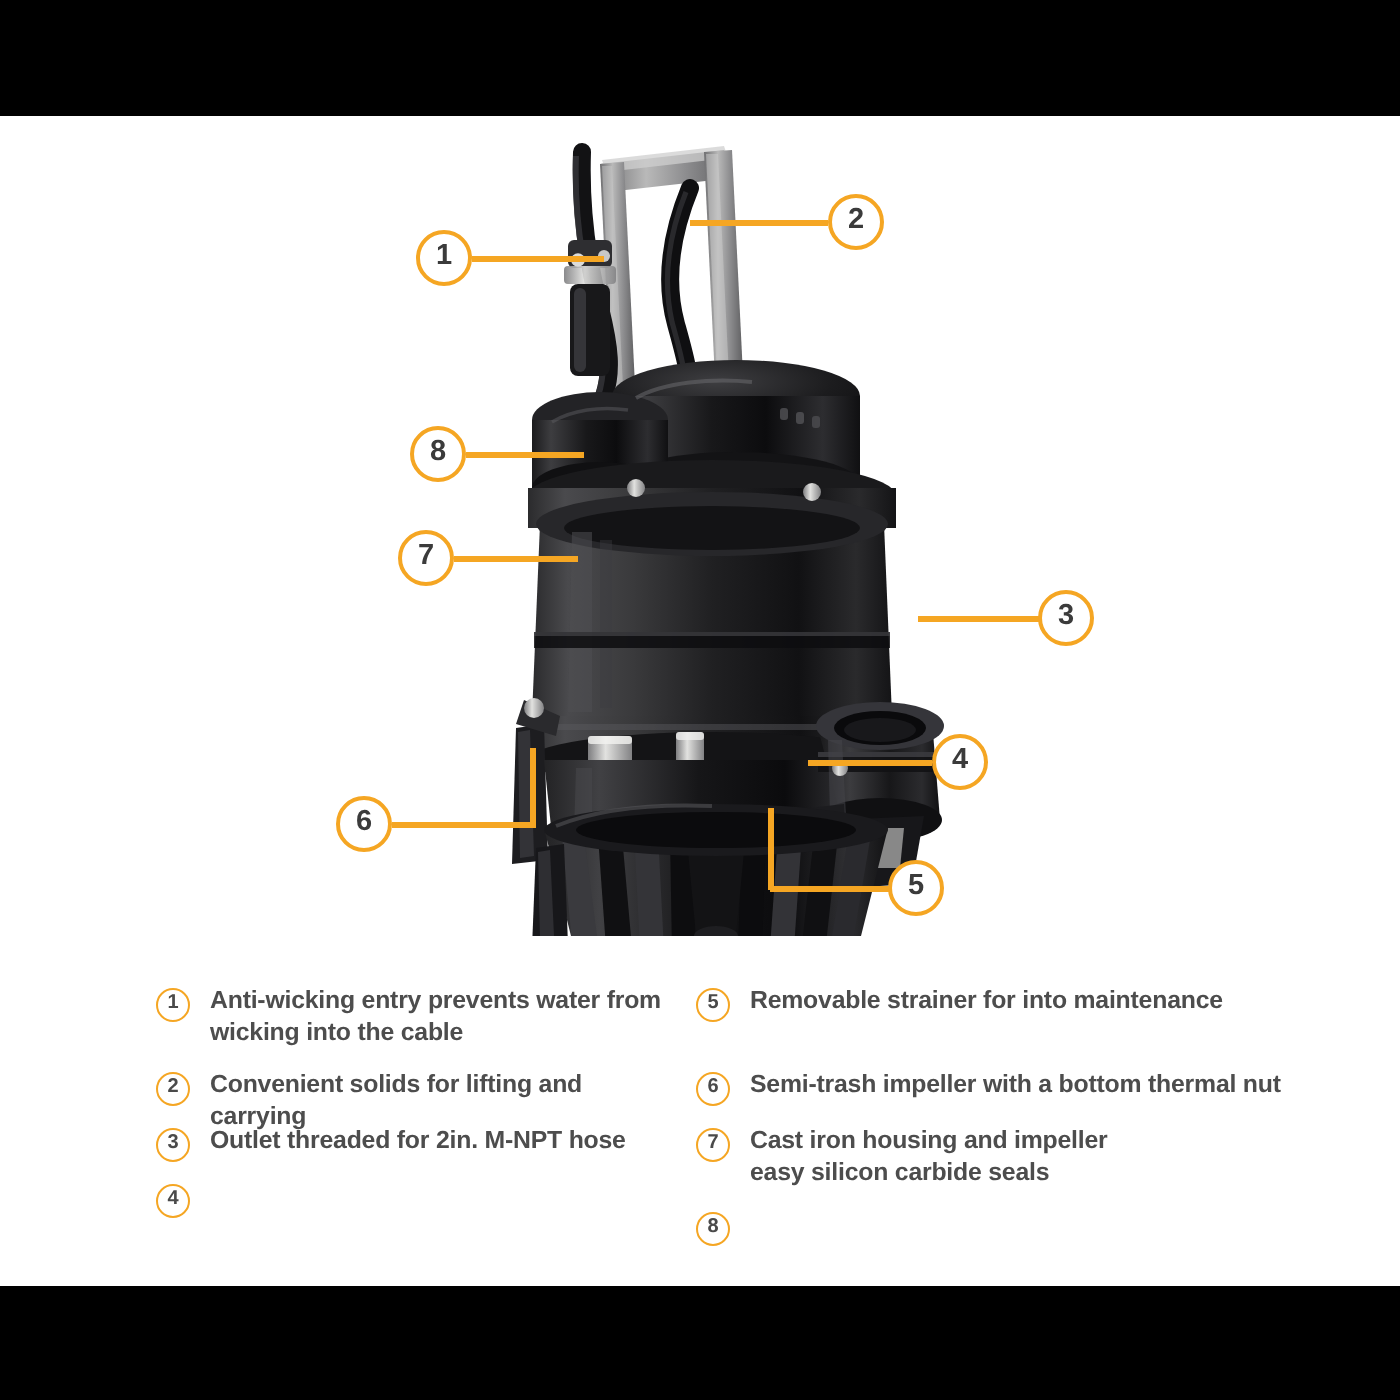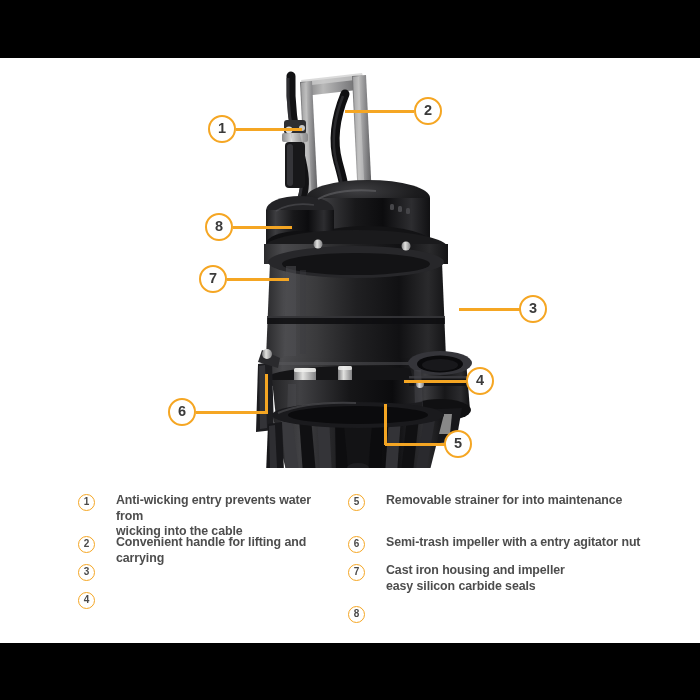--- a/index.html
+++ b/index.html
@@ -90,21 +90,21 @@
     background: #ffffff;
     box-sizing: border-box;
     color: #4a4a4a;
     font-size: 10px;
     font-weight: bold;
     line-height: 14px;
     text-align: center;
     margin-top: 1px;
   }
   .legend-text {
-    margin-left: 21px;
+    margin-left: 10px;
     color: #4d4d4d;
     font-size: 12.4px;
     font-weight: bold;
     line-height: 15.5px;
     letter-spacing: -0.1px;
     white-space: pre-line;
   }
 </style>
 </head>
 <body>
@@ -336,43 +336,44 @@
     <div class="legend-col left">
 
       <div class="legend-item" style="top:3px;">
         <div class="legend-num">1</div>
         <div class="legend-text">Anti-wicking entry prevents water from
 wicking into the cable</div>
       </div>
 
       <div class="legend-item" style="top:45px;">
         <div class="legend-num">2</div>
-        <div class="legend-text">Convenient handle for lifting and carrying</div>
+        <div class="legend-text">Convenient solids for lifting and carrying</div>
       </div>
 
       <div class="legend-item" style="top:73px;">
         <div class="legend-num">3</div>
+        <div class="legend-text">Outlet threaded for 2in. M-NPT hose</div>
       </div>
 
       <div class="legend-item" style="top:101px;">
         <div class="legend-num">4</div>
       </div>
 
     </div>
 
     <div class="legend-col right">
 
       <div class="legend-item" style="top:3px;">
         <div class="legend-num">5</div>
         <div class="legend-text">Removable strainer for into maintenance</div>
       </div>
 
       <div class="legend-item" style="top:45px;">
         <div class="legend-num">6</div>
-        <div class="legend-text">Semi-trash impeller with a entry agitator nut</div>
+        <div class="legend-text">Semi-trash impeller with a bottom thermal nut</div>
       </div>
 
       <div class="legend-item" style="top:73px;">
         <div class="legend-num">7</div>
         <div class="legend-text">Cast iron housing and impeller
 easy silicon carbide seals</div>
       </div>
 
       <div class="legend-item" style="top:115px;">
         <div class="legend-num">8</div>

